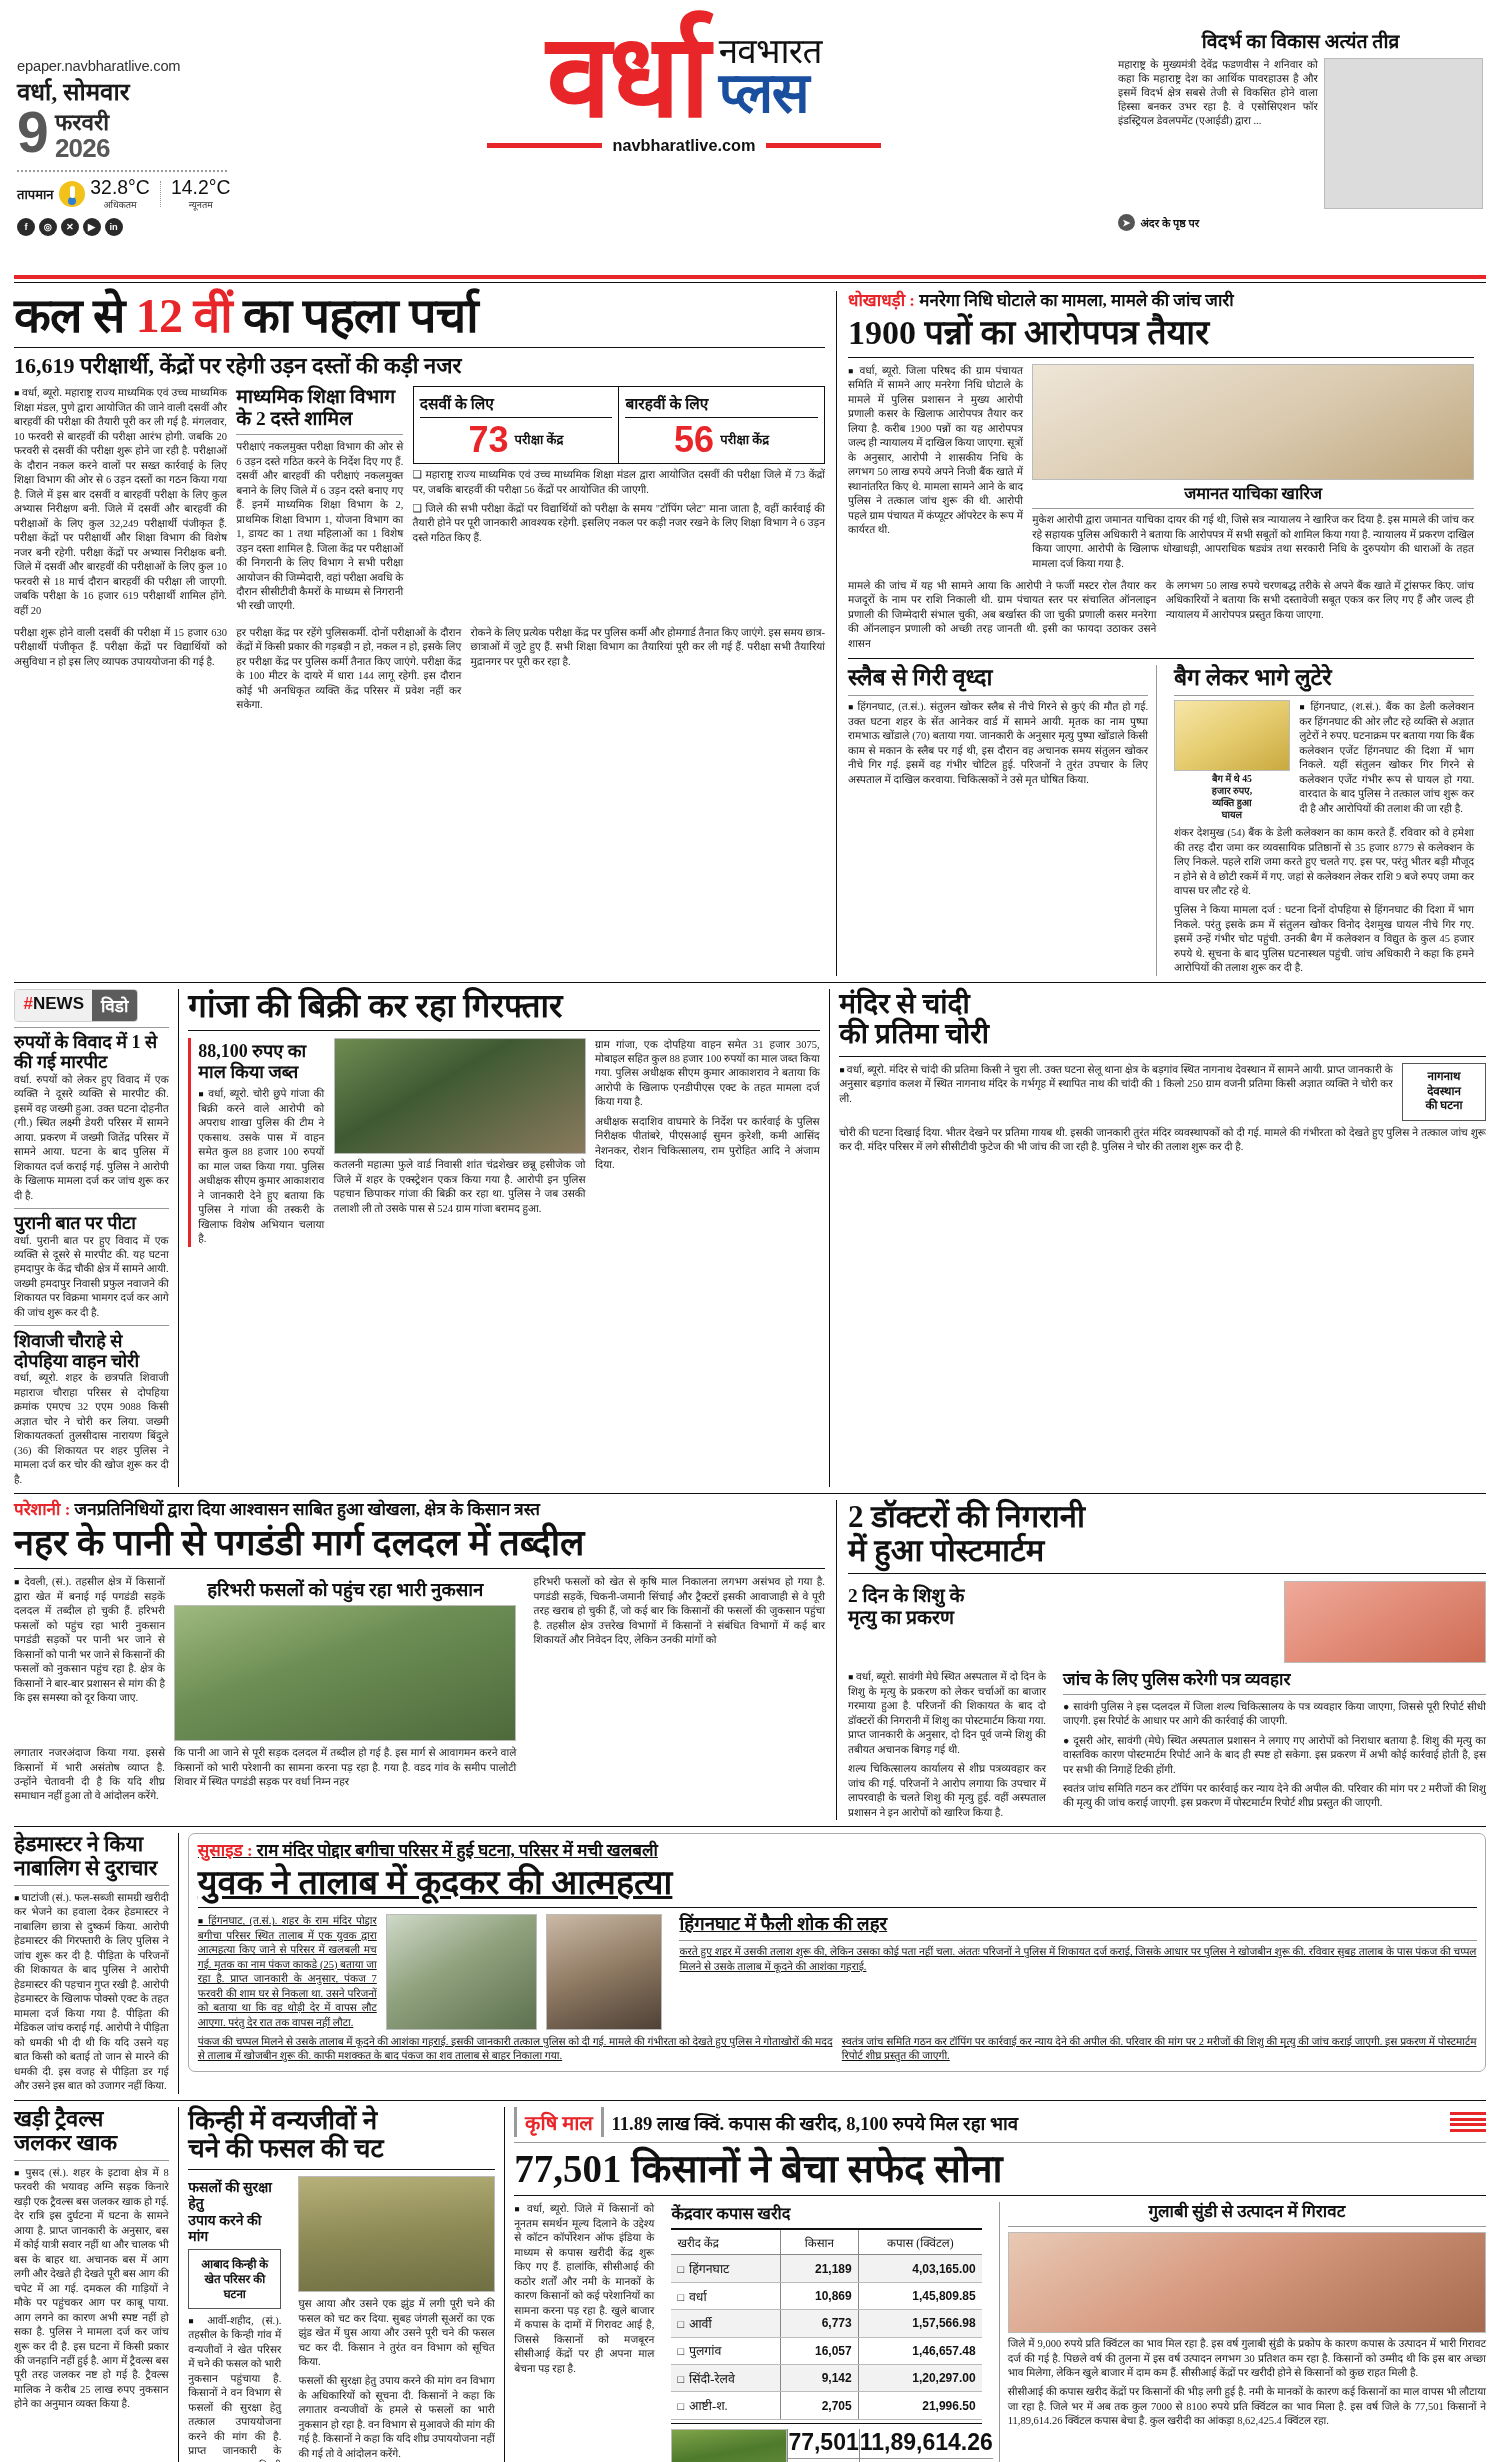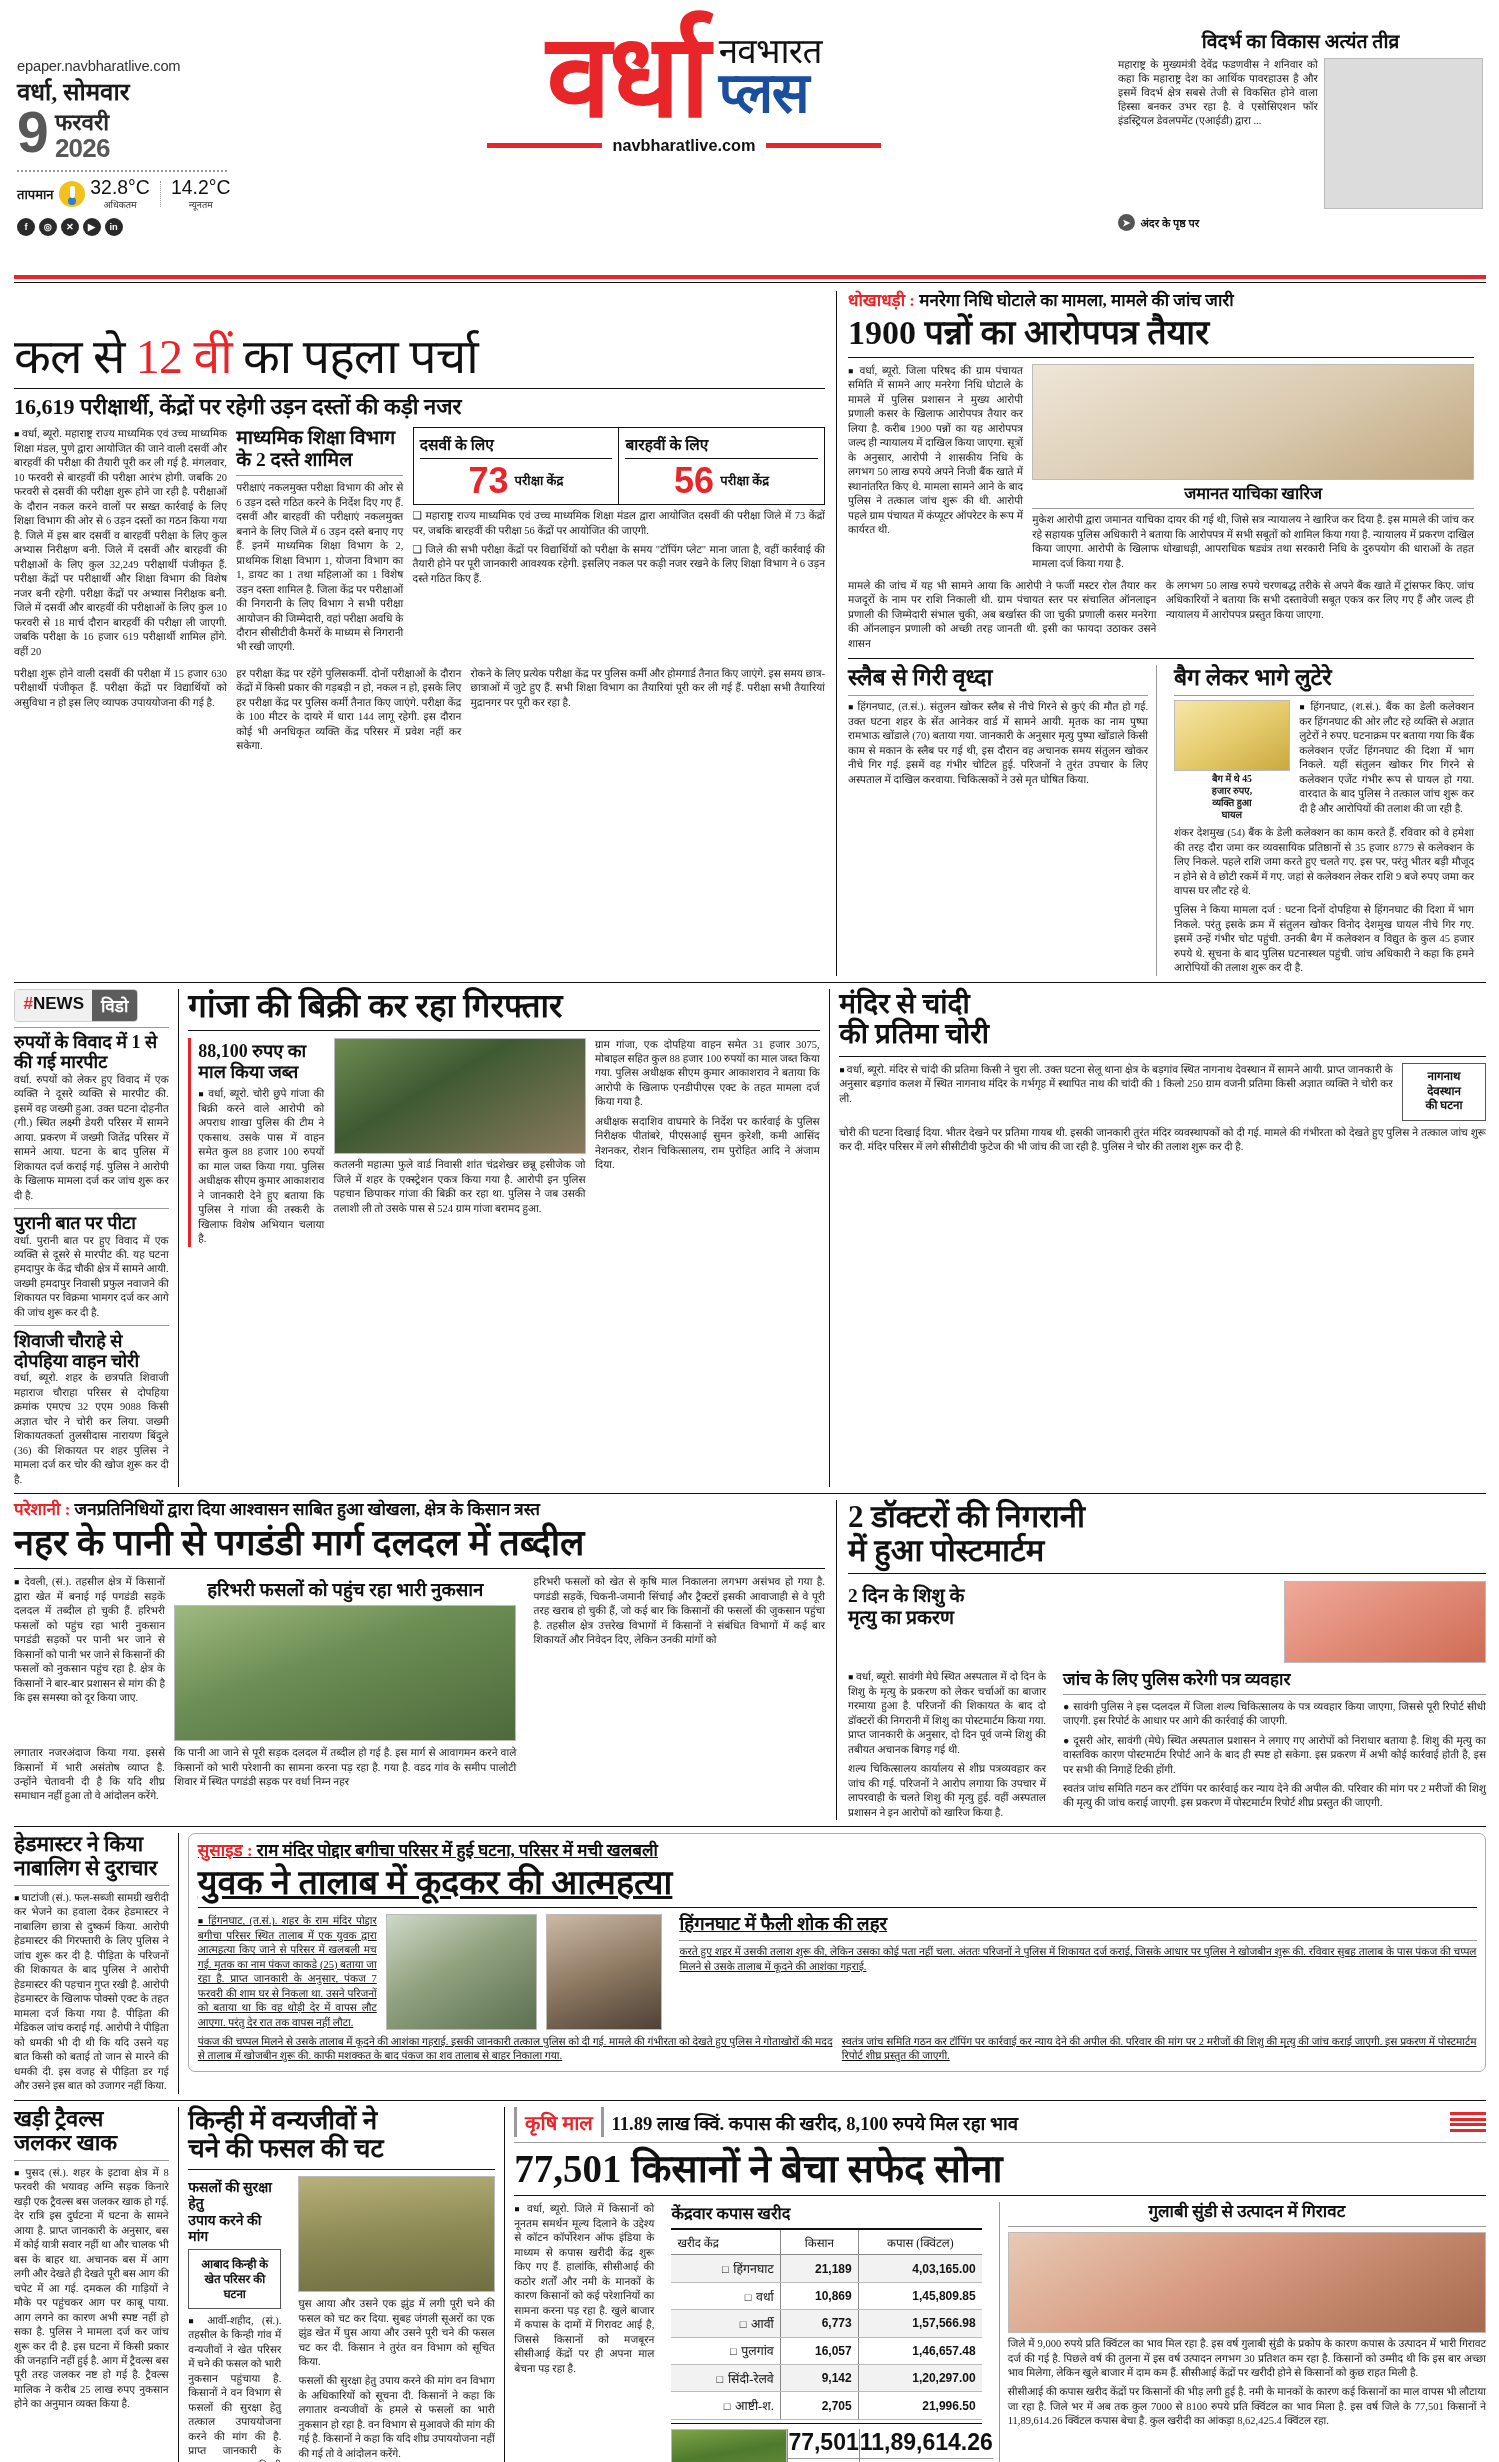--- a/index.html
+++ b/index.html
@@ -138,21 +138,21 @@
 
   
   .body-wrap { padding: 7.8px 14px 14px 14px; }
   .grid2 { display: flex; gap: 0; }
   .col-left { width: 823px; padding-right: 11px; border-right: 1.6px solid #111; }
   .col-right { width: 637px; padding-left: 11px; }
 
   
   .kicker { font-size: 17px; font-weight: 700; line-height: 1.2; margin-bottom: 3.1px; }
   .kicker .tag { color: #e8262a; margin-top: 44px; }
-  .hl-xl { font-size: 48px; font-weight: 400; line-height: 1.03; letter-spacing: -0.8px; color: #111; margin-top: 41px; }
+  .hl-xl { font-size: 48px; font-weight: 700; line-height: 1.03; letter-spacing: -0.8px; color: #111; }
   .hl-xl .red { color: #e8262a; }
   .hl-l { font-size: 34px; font-weight: 700; line-height: 1.06; color: #111; }
   .hl-m { font-size: 28px; font-weight: 700; line-height: 1.08; color: #111; }
   .hl-s { font-size: 23px; font-weight: 700; line-height: 1.1; color: #111; }
   .hl-xs { font-size: 19.4px; font-weight: 700; line-height: 1.12; color: #111; }
   .subhead { font-size: 22px; font-weight: 700; line-height: 1.12; margin-top: 4.7px; color: #111; }
   .deck { font-size: 16.3px; font-weight: 700; line-height: 1.15; margin-top: 3.9px; color: #111; }
   .bodytext {
     font-size: 10.5px; line-height: 1.38; text-align: justify;
     color: #1a1a1a; hyphens: auto;
@@ -224,21 +224,21 @@
     font-size: 11.6px; font-weight: 400; padding: 4.7px 6.2px;
     border-bottom: 0.8px solid #888; text-align: center;
   }
   .ktable th:first-child { text-align: left; }
   .ktable td {
     font-size: 12px; font-weight: 700; padding: 4.7px 6.2px;
     border-bottom: 0.8px solid #bbb; text-align: right;
   }
   .ktable td.name {
     font-family: "Liberation Serif", serif;
-    font-weight: 400; font-size: 12.4px; text-align: right;
+    font-weight: 400; font-size: 12.4px; text-align: left;
   }
   .ktable td.name::before {
     content: "\25A1"; margin-right: 4.7px; font-size: 11px;
   }
   .ktable tbody tr:nth-child(odd) { background: #f2f2f2; }
   .ktable th:nth-child(2), .ktable td:nth-child(2) { border-left: 0.8px solid #888; border-right: 0.8px solid #888; }
   .totrow { display: flex; border-top: 1.6px solid #111; padding-top: 4.7px; margin-top: 3.1px; }
   .totcell { flex: 1; text-align: center; }
   .totcell + .totcell { border-left: 0.8px solid #888; }
   .totnum { font-family: "Liberation Sans", sans-serif; font-size: 23px; font-weight: 700; color: #111; }

